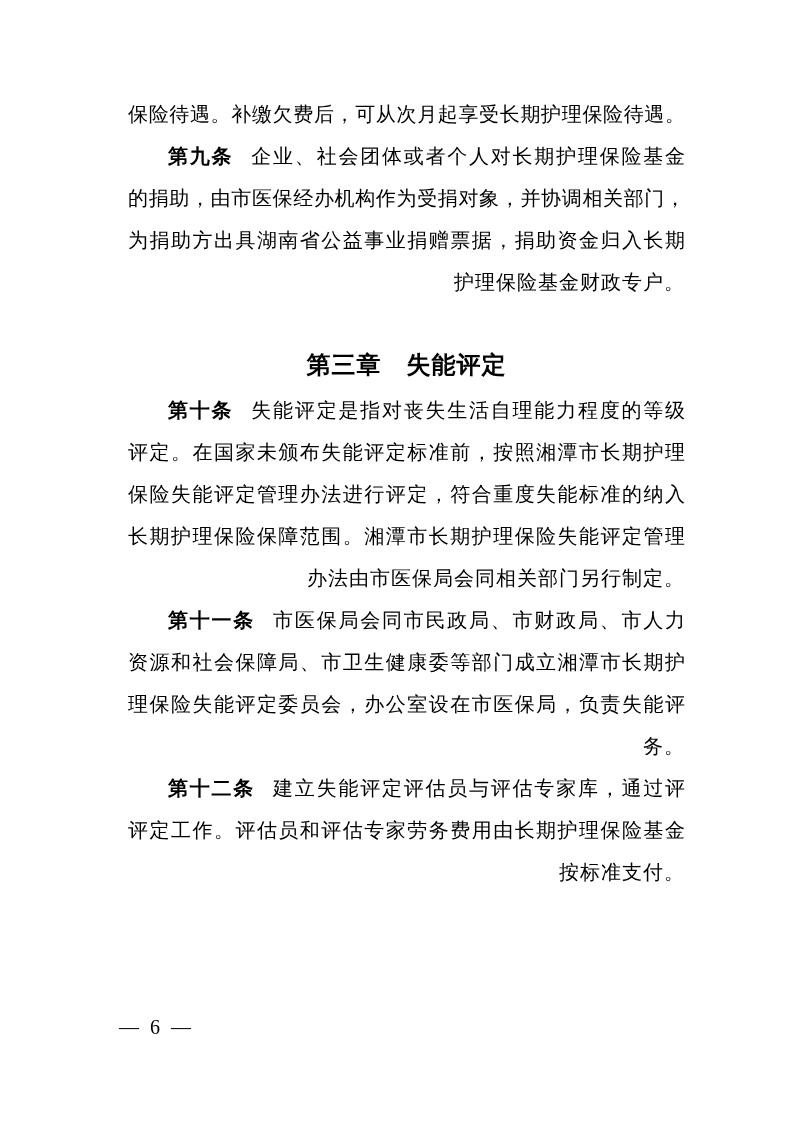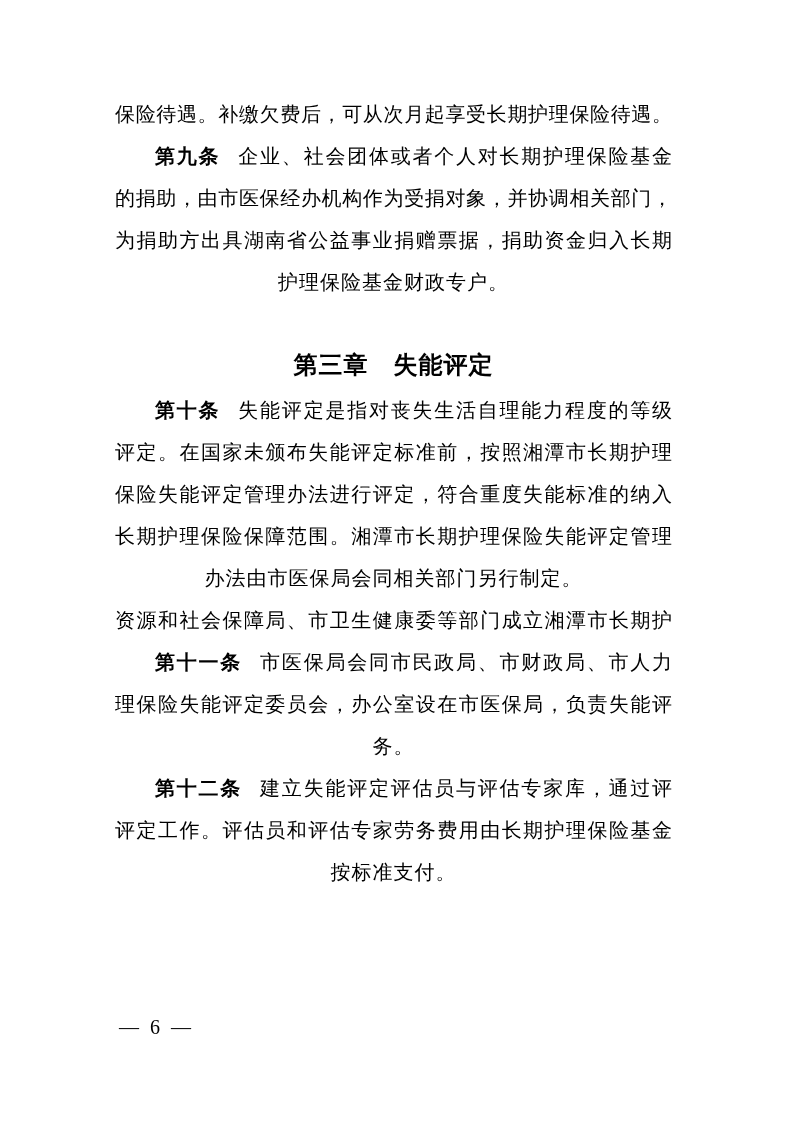--- a/index.html
+++ b/index.html
@@ -14,21 +14,21 @@
     height: 1123px;
     margin: 0 auto;
     background: #ffffff;
     color: #000000;
     font-family: "Liberation Serif", "DejaVu Serif", serif;
     overflow: hidden;
   }
 
   .doc-body {
     position: absolute;
-    left: 115px;
+    left: 128px;
     top: 93px;
     width: 557px;
   }
 
   .line {
     font-size: 20px;
     line-height: 42px;
     height: 42px;
     white-space: nowrap;
     letter-spacing: 1px;
@@ -36,21 +36,21 @@
 
   .line.justify {
     white-space: normal;
     text-align: justify;
     text-align-last: justify;
     text-justify: inter-character;
     letter-spacing: 0;
   }
 
   .line.left {
-    text-align: center;
+    text-align: right;
     letter-spacing: 1px;
   }
 
   .line.indent {
     text-indent: 40px;
   }
 
   .line.heading {
     margin-top: 38px;
     height: 48px;
@@ -89,22 +89,22 @@
       <div class="line justify indent"><span class="article-label">第九条</span>企业、社会团体或者个人对长期护理保险基金</div>
       <div class="line justify">的捐助，由市医保经办机构作为受捐对象，并协调相关部门，</div>
       <div class="line justify">为捐助方出具湖南省公益事业捐赠票据，捐助资金归入长期</div>
       <div class="line left">护理保险基金财政专户。</div>
       <div class="line heading">第三章　失能评定</div>
       <div class="line justify indent"><span class="article-label">第十条</span>失能评定是指对丧失生活自理能力程度的等级</div>
       <div class="line justify">评定。在国家未颁布失能评定标准前，按照湘潭市长期护理</div>
       <div class="line justify">保险失能评定管理办法进行评定，符合重度失能标准的纳入</div>
       <div class="line justify">长期护理保险保障范围。湘潭市长期护理保险失能评定管理</div>
       <div class="line left">办法由市医保局会同相关部门另行制定。</div>
+      <div class="line justify indent"><span class="article-label">第十一条</span>市医保局会同市民政局、市财政局、市人力</div>
       <div class="line justify">资源和社会保障局、市卫生健康委等部门成立湘潭市长期护</div>
-      <div class="line justify indent"><span class="article-label">第十一条</span>市医保局会同市民政局、市财政局、市人力</div>
       <div class="line justify">理保险失能评定委员会，办公室设在市医保局，负责失能评</div>
       <div class="line left">务。</div>
       <div class="line justify indent"><span class="article-label">第十二条</span>建立失能评定评估员与评估专家库，通过评</div>
       <div class="line justify">评定工作。评估员和评估专家劳务费用由长期护理保险基金</div>
       <div class="line left">按标准支付。</div>
     </main>
   <footer class="page-footer">— 6 —</footer>
 </div>
 
 </body></html>

